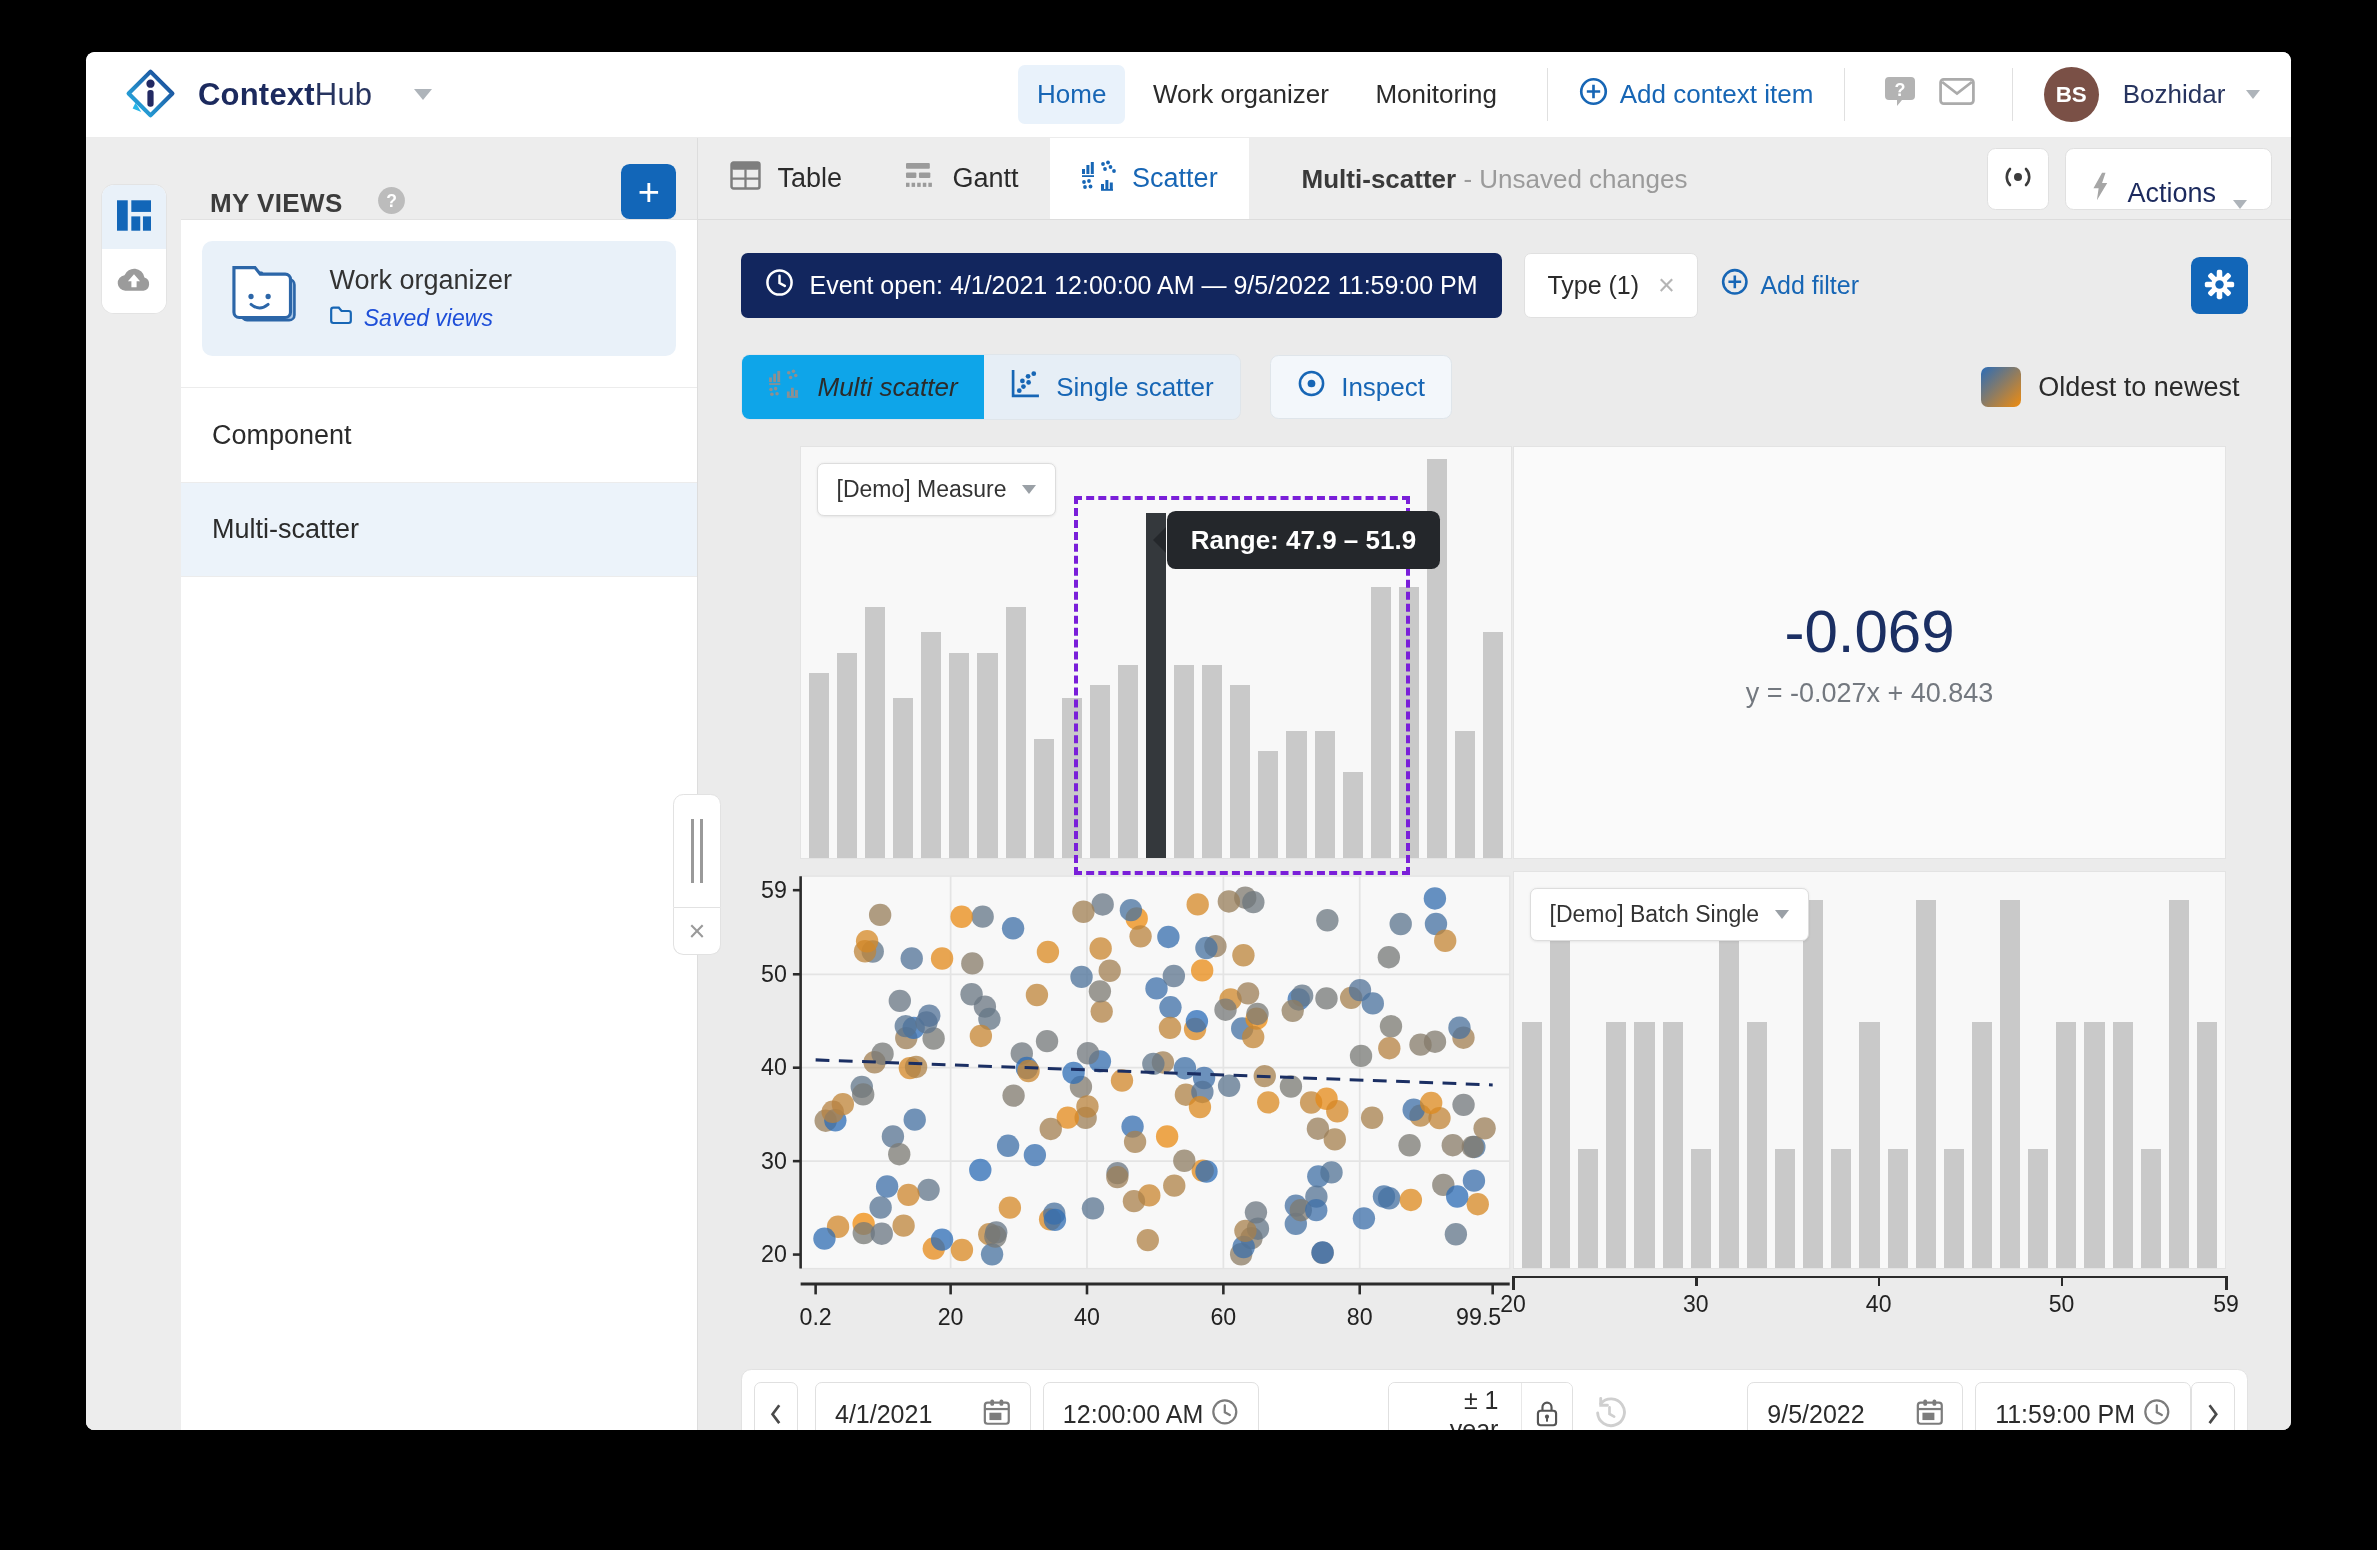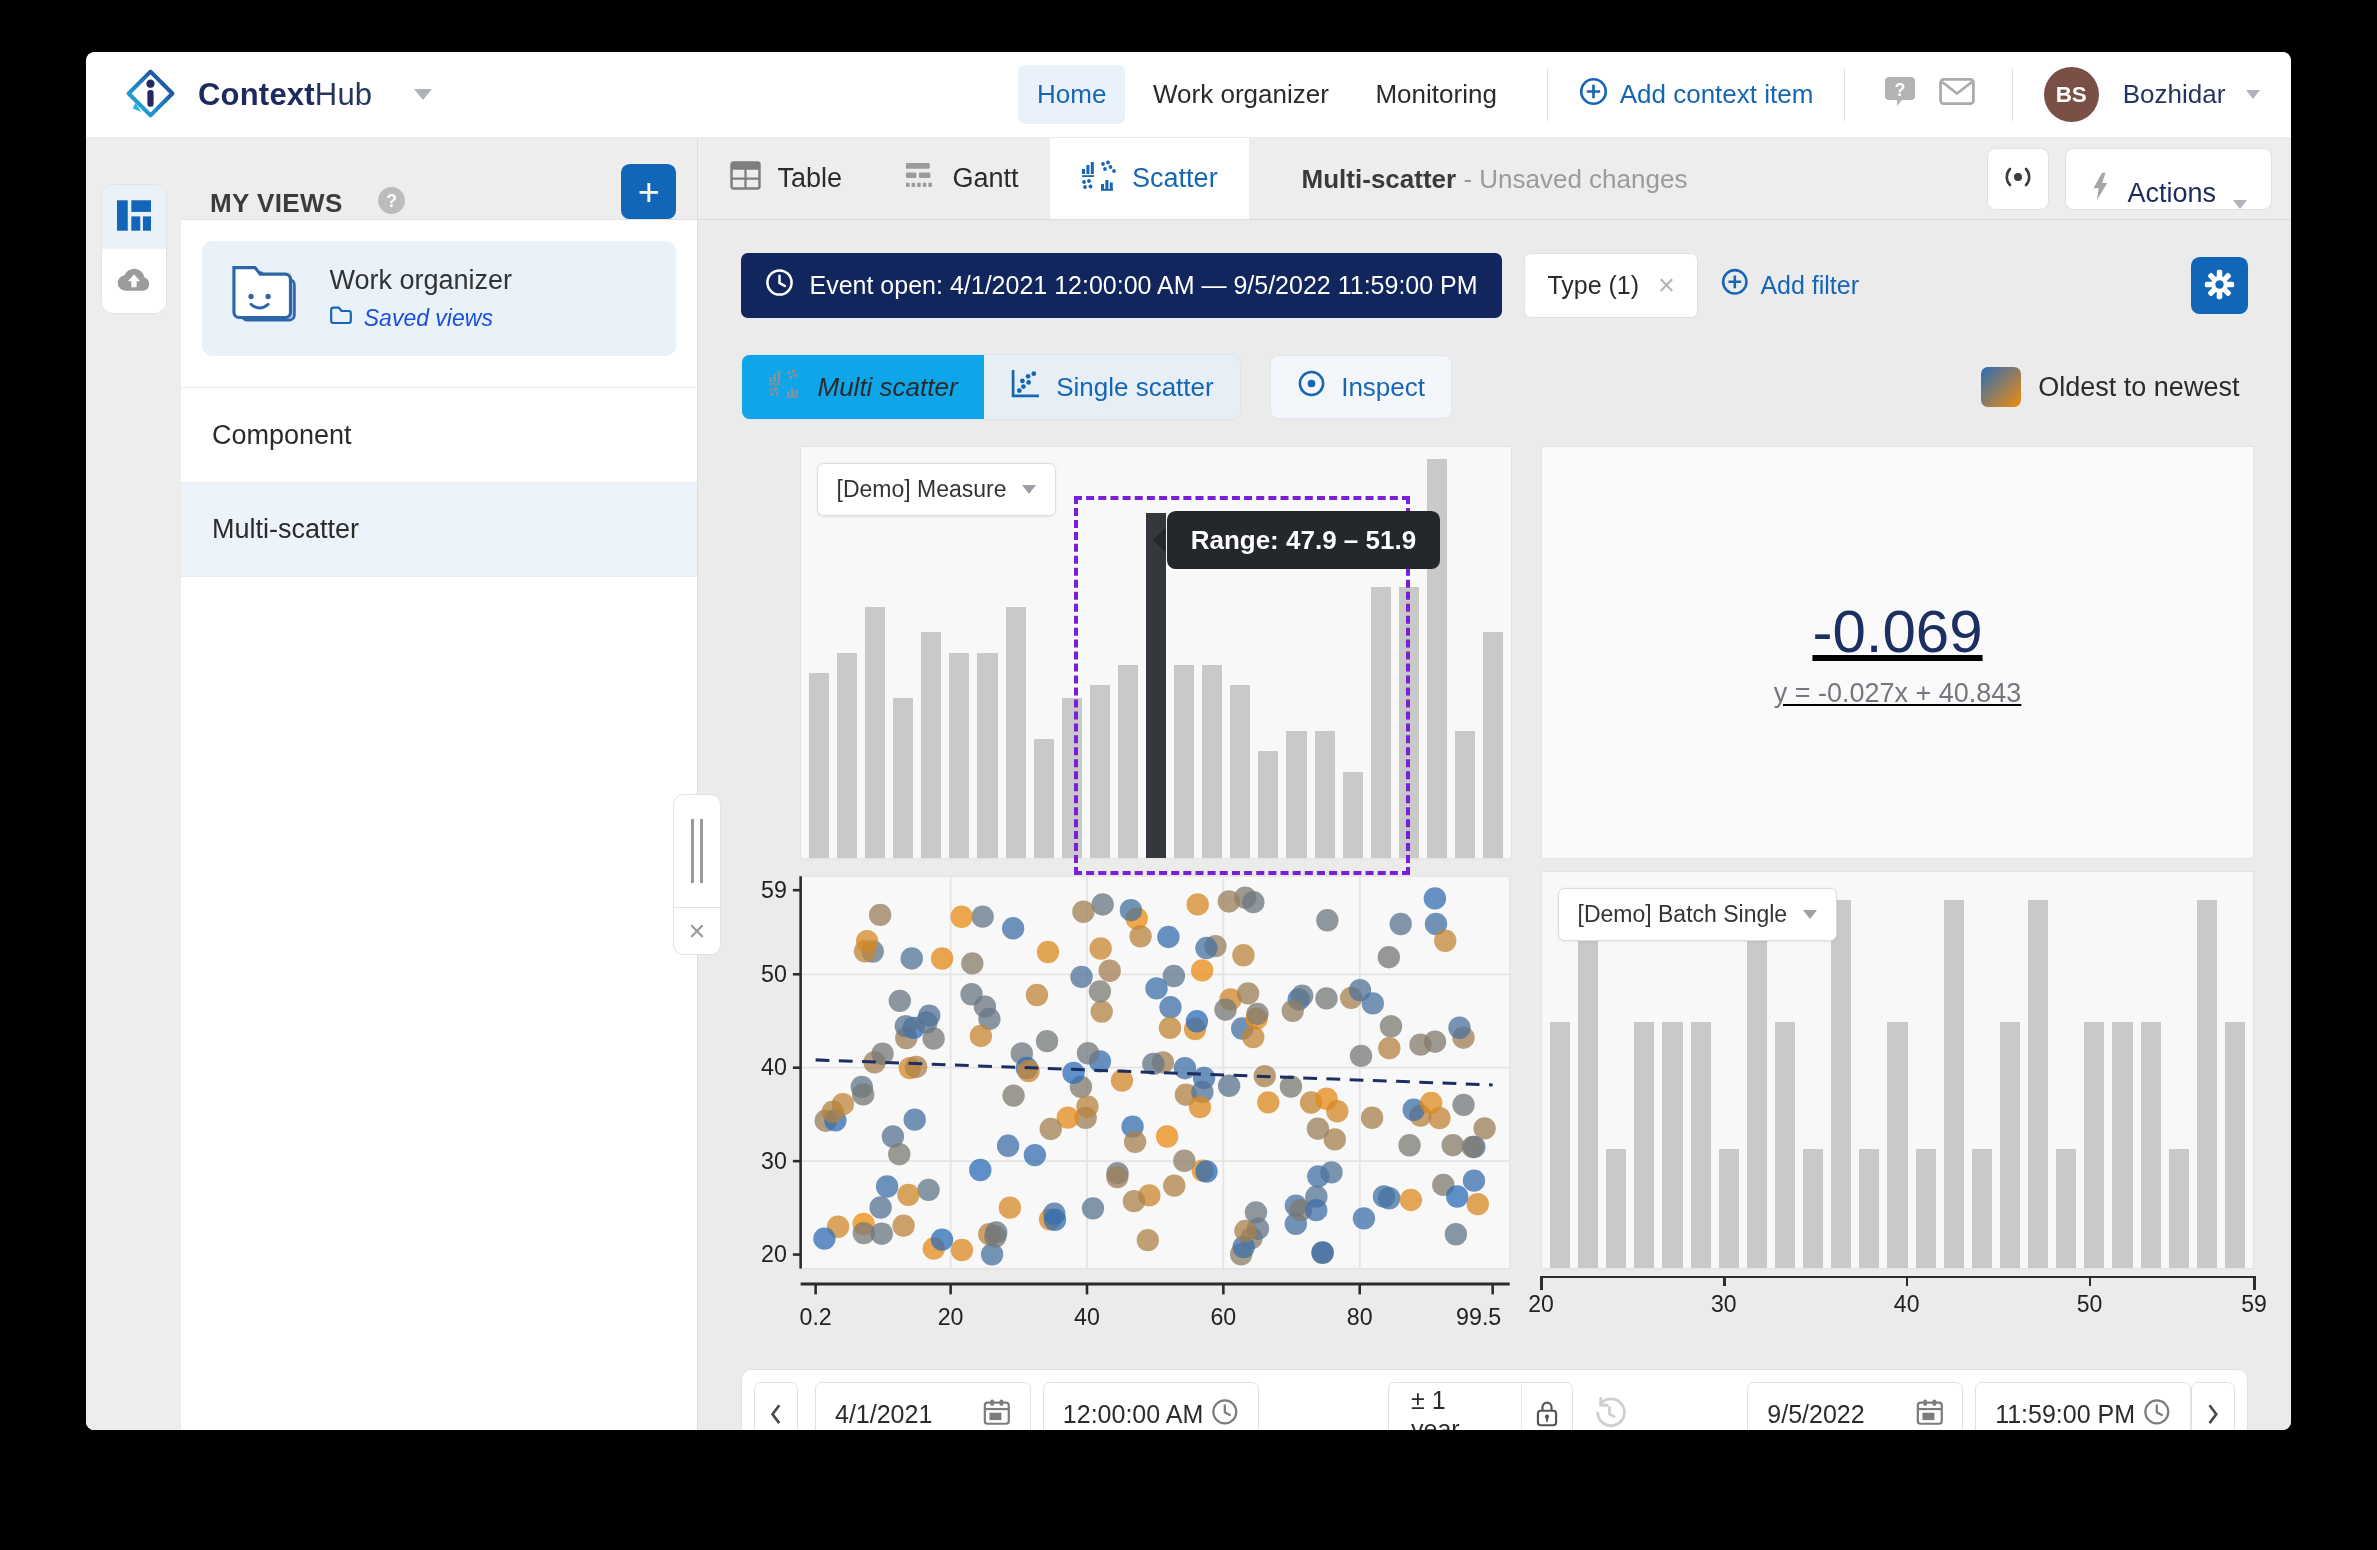--- a/index.html
+++ b/index.html
@@ -67,42 +67,42 @@
   .tab.active{background:#fff;color:#1766b5;}
   .view-title{position:absolute;left:50%;top:50%;transform:translate(-50%,-50%);font-size:26px;white-space:nowrap;}
   .view-title b{color:#3a3a3a;font-weight:700;}
   .view-title span{color:#9b9b9b;}
   .tabbar-right{margin-left:auto;display:flex;align-items:center;gap:15.5px;padding-right:19px;}
   .sq-btn{width:62px;height:62px;background:#fff;border:0.9px solid #e0e0e0;border-radius:8.6px;
     display:flex;align-items:center;justify-content:center;}
   .actions-btn{height:62px;background:#fff;border:0.9px solid #e0e0e0;border-radius:8.6px;display:flex;
     align-items:flex-end;gap:17px;padding:0 24px;font-size:27px;color:#1c2a5e;}
 
-  .content{flex:1;padding:33px 43px 0 43px;overflow:hidden;}
+  .content{flex:1;padding:33px 43px 0 43px;overflow:hidden;text-align:right;}
   .filter-row{display:flex;align-items:center;gap:22.4px;}
   .filter-pill{background:#12265e;color:#fff;border-radius:6.9px;height:65px;display:flex;align-items:center;
     gap:15.5px;padding:0 24px;font-size:25px;white-space:nowrap;}
   .chip{background:#fff;border:0.9px solid #e0e0e0;border-radius:6.9px;height:65px;display:flex;align-items:center;
     gap:19px;padding:0 22.4px;font-size:25px;color:#2b2b2b;}
   .chip .x{color:#b5b5b5;font-size:29px;line-height:1;}
   .gear-btn{margin-left:auto;width:57px;height:57px;background:#1266b8;border-radius:8.6px;
     display:flex;align-items:center;justify-content:center;}
 
   .subtab-row{display:flex;align-items:center;margin-top:36px;}
   .subtab-group{display:flex;border:0.9px solid #dfe5ea;border-radius:8.6px;overflow:hidden;}
   .subtab{height:64px;display:flex;align-items:center;gap:15.5px;padding:0 26px;font-size:26px;}
   .subtab.active{background:#0ea5e9;color:#2b2b2b;font-style:italic;}
   .subtab.inactive{background:#e6eef6;color:#1766b5;}
   .inspect-btn{margin-left:29px;height:64px;border:0.9px solid #dfe5ea;border-radius:8.6px;background:#f3f7fb;
     display:flex;align-items:center;gap:15.5px;padding:0 26px;font-size:26px;color:#1766b5;}
   .legend{margin-left:auto;display:flex;align-items:center;gap:17px;font-size:27px;color:#2b2b2b;padding-right:8.6px;}
   .legend-swatch{width:40px;height:40px;border-radius:6.9px;}
 
   .charts{margin:26px 0 0 59px;display:grid;grid-template-columns:712px 713px;grid-template-rows:413px 469px;
-    gap:12px 29px;text-decoration:underline;}
+    gap:12px 1px;}
   .panel{background:#f8f8f8;border:0.9px solid #e3e3e3;position:relative;}
   .panel.hist{overflow:visible;}
   .bars{position:absolute;left:6.9px;right:6.9px;bottom:0;top:0;display:flex;align-items:flex-end;gap:6px;}
   .bar{flex:1;background:#c9c9c9;border-left:1.7px solid #f8f8f8;border-right:1.7px solid #f8f8f8;}
   .bar.selected{background:#34383c;position:relative;z-index:2;}
   .sel-box{position:absolute;border:4.3px dashed #7a1fd9;z-index:3;pointer-events:none;}
   .tooltip{position:absolute;z-index:4;background:#24272b;color:#fff;font-size:26px;font-weight:700;
     padding:13.8px 24px;border-radius:8.6px;white-space:nowrap;}
   .tooltip:before{content:"";position:absolute;left:-13.8px;top:50%;transform:translateY(-50%);
     border:13.8px solid transparent;border-right-color:#24272b;border-left:none;}

